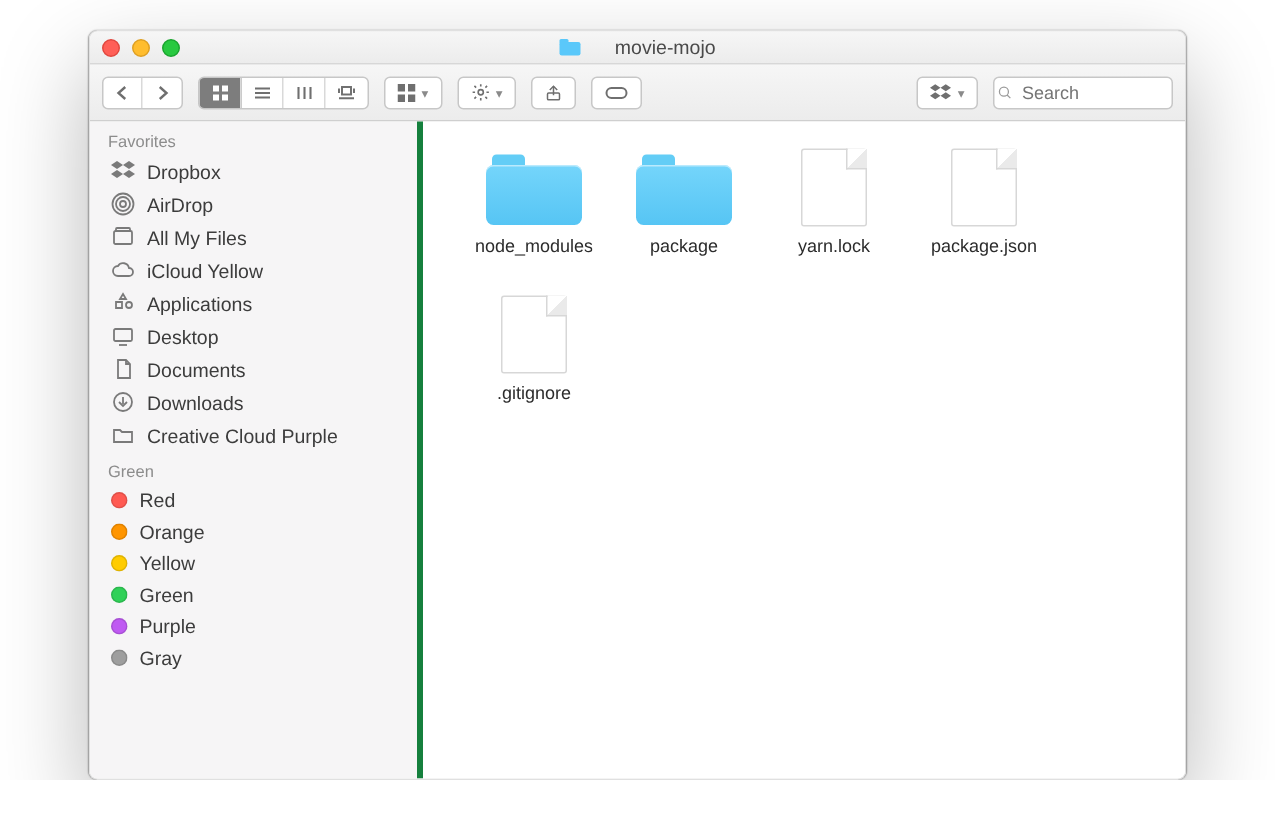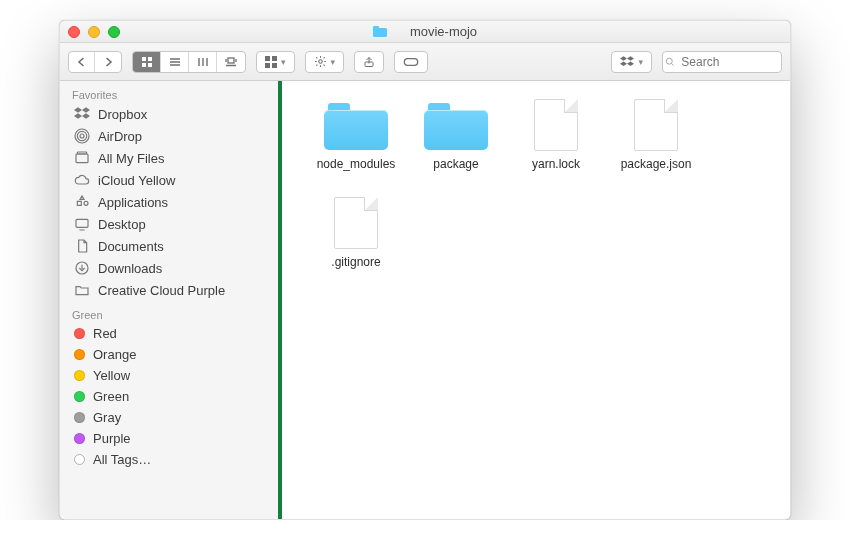--- a/index.html
+++ b/index.html
@@ -340,30 +340,26 @@
           </div>
           <div class="sb-item">
             <span class="tag-dot" style="background:#ffcc00"></span>
             <span>Yellow</span>
           </div>
           <div class="sb-item">
             <span class="tag-dot" style="background:#30d158"></span>
             <span>Green</span>
           </div>
           <div class="sb-item">
+            <span class="tag-dot" style="background:#bf5af2"></span>
+            <span>Purple</span>
+          </div>
+          <div class="sb-item">
             <span class="tag-dot" style="background:#9e9e9e"></span>
             <span>Gray</span>
-          </div>
-          <div class="sb-item">
-            <span class="tag-dot" style="background:#bf5af2"></span>
-            <span>Purple</span>
-          </div>
-          <div class="sb-item">
-            <span class="tag-outline"></span>
-            <span>All Tags…</span>
           </div>
         </div>
     </div>
     <div class="main">
       <div class="grid" id="file-grid">
           <div class="cell">
             <div class="ficon folder">
               <div class="tab"></div>
               <div class="body"></div>
             </div>

